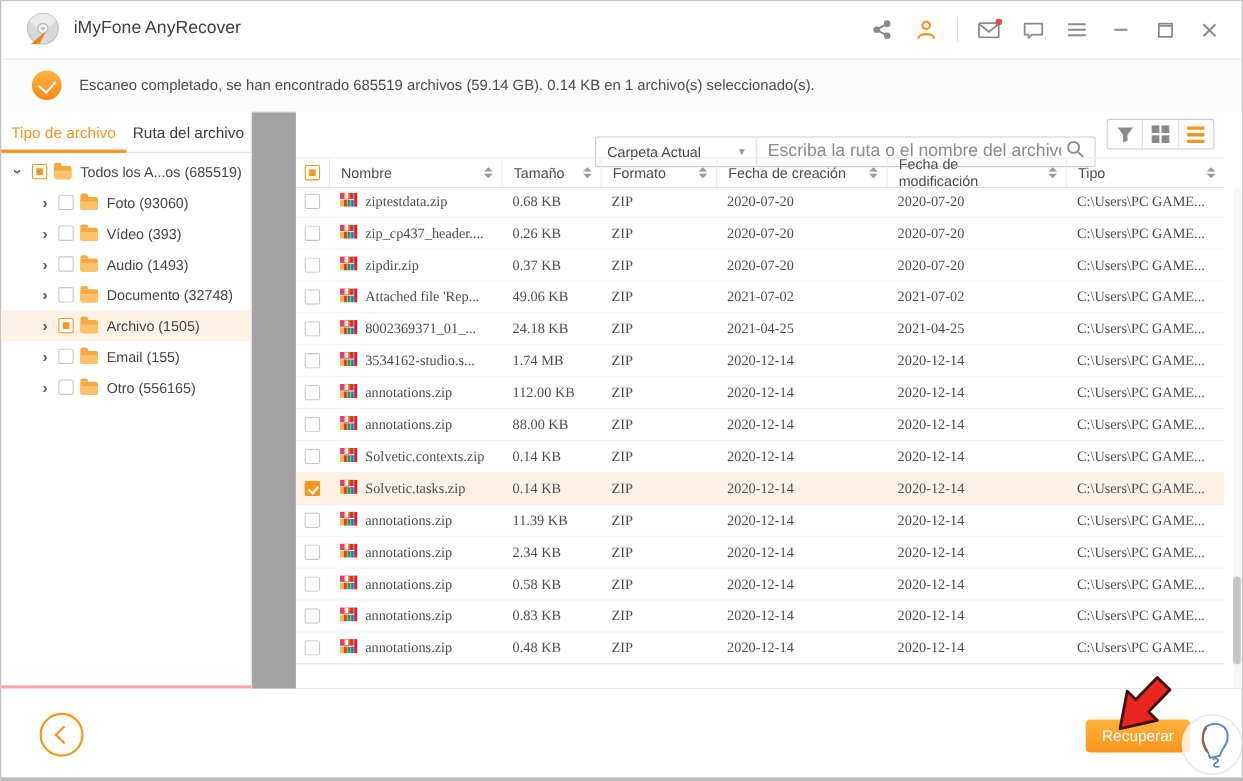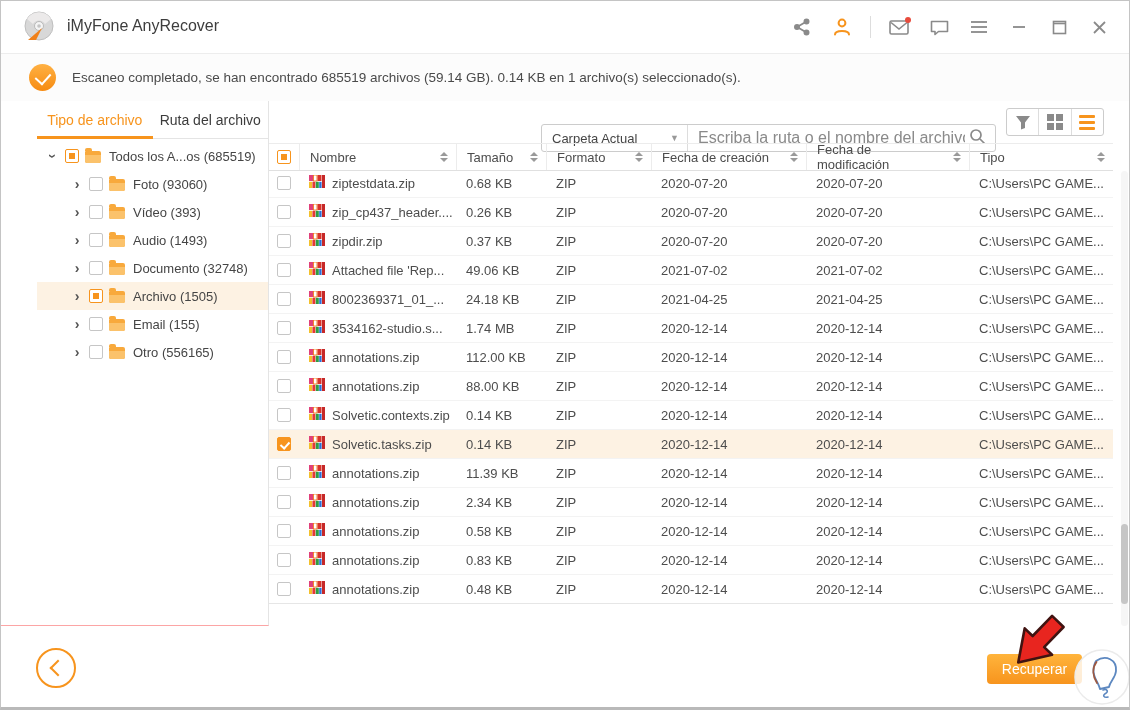--- a/index.html
+++ b/index.html
@@ -14,21 +14,21 @@
   .tb-btn{width:32px;height:32px;display:flex;align-items:center;justify-content:center;cursor:pointer;position:relative;background:none;border:none;padding:0;}
   .tb-sep{width:1px;height:22px;background:#ddd;margin:0 4px;}
 
   
   .banner{position:absolute;top:53px;left:0;right:0;height:47px;background:#fcfcfc;border-bottom:1px solid #ececec;display:flex;align-items:center;}
   .check-circle{width:27px;height:27px;border-radius:50%;background:linear-gradient(180deg,#ffb143,#f68b12);margin-left:28px;position:relative;flex:none;}
   .check-circle .mark{position:absolute;left:9px;top:6px;width:8px;height:12px;border-right:2.5px solid #fff;border-bottom:2.5px solid #fff;transform:rotate(42deg);}
   .banner-text{margin-left:16px;font-size:13.5px;color:#4a4a4a;}
 
   
-  .sidebar{position:absolute;top:100px;left:0;width:268px;height:525px;border-right:1px solid #e4e4e4;border-bottom:1px solid #fca5a5;box-sizing:border-box;background:#fff;padding-left:36px;}
+  .sidebar{position:absolute;top:100px;left:0;width:228px;height:525px;border-right:1px solid #e4e4e4;border-bottom:3px solid #fca5a5;box-sizing:border-box;background:#fff;}
   .tabs{height:37px;border-bottom:1px solid #e4e4e4;display:flex;position:relative;}
   .tab{flex:1;display:flex;align-items:center;justify-content:center;font-size:14px;color:#3c3c3c;cursor:pointer;position:relative;}
   .tab.active{color:#f7941d;}
   .tab.active::after{content:"";position:absolute;left:0;right:0;bottom:-1px;height:3px;background:#f7941d;}
   .tree{padding-top:3px;}
   .tree-row{height:28px;display:flex;align-items:center;font-size:13px;color:#454545;cursor:pointer;}
   .tree-row.hl{background:#fdf2e3;}
   .tree-row .chev{width:12px;text-align:center;color:#555;font-size:14px;font-weight:bold;display:inline-block;line-height:1;}
   .tree-row .chev.open{transform:rotate(90deg);}
   .lvl0{padding-left:10px;} .lvl1{padding-left:34px;}
@@ -64,21 +64,21 @@
   .gridsq i{width:7px;height:7px;background:#8a8a8a;}
 
   
   .thead{position:absolute;top:42px;left:0;height:26px;display:flex;align-items:center;border-top:1px solid #ececec;border-bottom:1px solid #e0e0e0;font-size:13px;color:#4c4c4c;}
   .th{display:flex;align-items:center;height:100%;box-sizing:border-box;cursor:pointer;}
   .th + .th{border-left:1px solid #ececec;}
   .th .lbl{padding-left:10px;}
   .sort{margin-left:auto;margin-right:8px;display:flex;flex-direction:column;gap:2px;}
   .sort::before{content:"";border-left:4px solid transparent;border-right:4px solid transparent;border-bottom:4px solid #9a9a9a;}
   .sort::after{content:"";border-left:4px solid transparent;border-right:4px solid transparent;border-top:4px solid #9a9a9a;}
-  .tbody{position:absolute;top:68px;left:0;right:18px;}
+  .tbody{position:absolute;top:68px;left:0;right:18px;font-family:Liberation Serif, serif;}
   .t-row{height:28px;display:flex;align-items:center;font-size:13px;color:#4d4d4d;border-bottom:1px solid #f3f3f3;cursor:pointer;}
   .t-row.sel{background:#fdf2e3;}
   .t-row:last-child{border-bottom:1px solid #e6e6e6;}
   .cell{padding-left:10px;box-sizing:border-box;white-space:nowrap;overflow:hidden;text-overflow:ellipsis;}
   .c-cb{width:30px;padding:0;display:flex;justify-content:center;}
   .c-name{width:157px;display:flex;align-items:center;}
   .c-size{width:90px;} .c-fmt{width:105px;} .c-cre{width:155px;} .c-mod{width:163px;gap:10px;} .c-path{width:144px;}
   .zipicon{flex:none;margin-right:7px;display:block;}
   .namespan{white-space:nowrap;overflow:hidden;text-overflow:ellipsis;}
 

